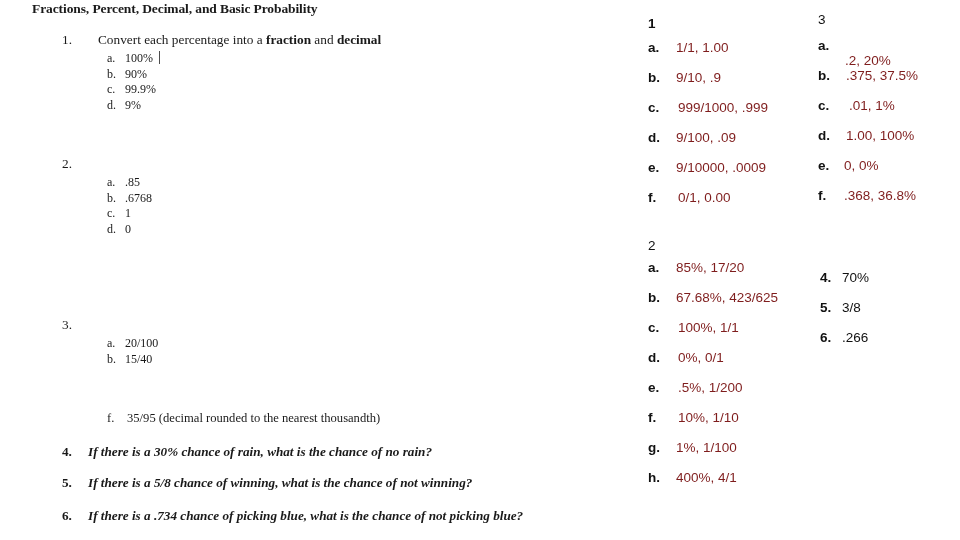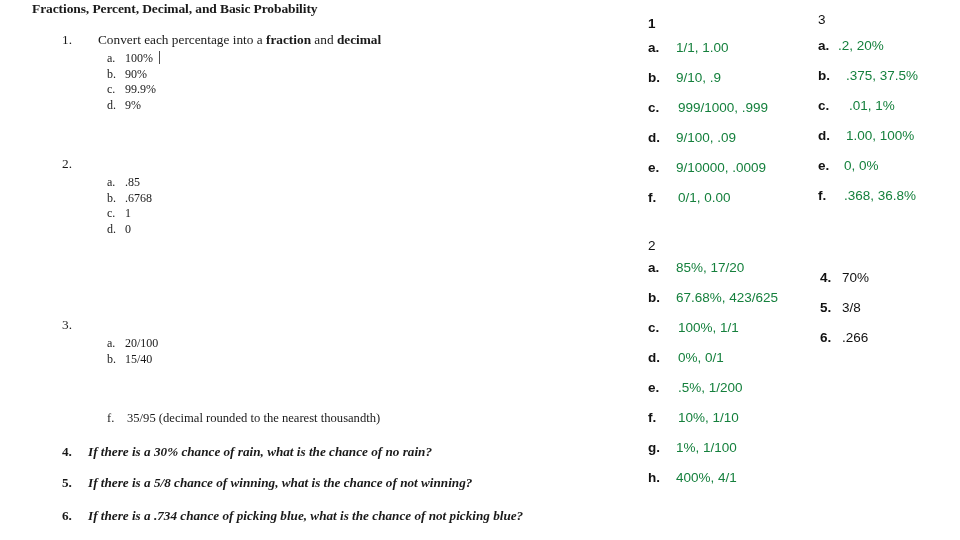--- a/index.html
+++ b/index.html
@@ -147,21 +147,21 @@
     position: absolute;
     left: 0; top: 0;
     font-size: 13.5px;
     font-weight: bold;
     color: #111;
   }
   .ans-value {
     position: absolute;
     top: 0;
     font-size: 13.5px;
-    color: #15803d;
+    color: #7f1d1d;
   }
 
   .num-row {
     position: absolute;
     white-space: nowrap;
     font-family: "Liberation Sans", sans-serif;
     font-size: 13.5px;
     color: #111;
   }
   .num-row .num-label {
@@ -327,21 +327,21 @@
         <span class="ans-letter">h.</span>
         <span class="ans-value" style="left:28px;">400%, 4/1</span>
       </div>
     </div>
 
     <div class="ans-col" style="left:198px; top:0;">
       <div class="ans-head" style="left:0; top:12px; font-weight:normal;">3</div>
 
       <div class="ans-row" style="left:0; top:38px;">
         <span class="ans-letter">a.</span>
-        <span class="ans-value" style="left:20px;">.2, 20%</span>
+        <span class="ans-value" style="left:27px;margin-top:15px;">.2, 20%</span>
       </div>
       <div class="ans-row" style="left:0; top:68px;">
         <span class="ans-letter">b.</span>
         <span class="ans-value" style="left:28px;">.375, 37.5%</span>
       </div>
       <div class="ans-row" style="left:0; top:98px;">
         <span class="ans-letter">c.</span>
         <span class="ans-value" style="left:31px;">.01, 1%</span>
       </div>
       <div class="ans-row" style="left:0; top:128px;">

